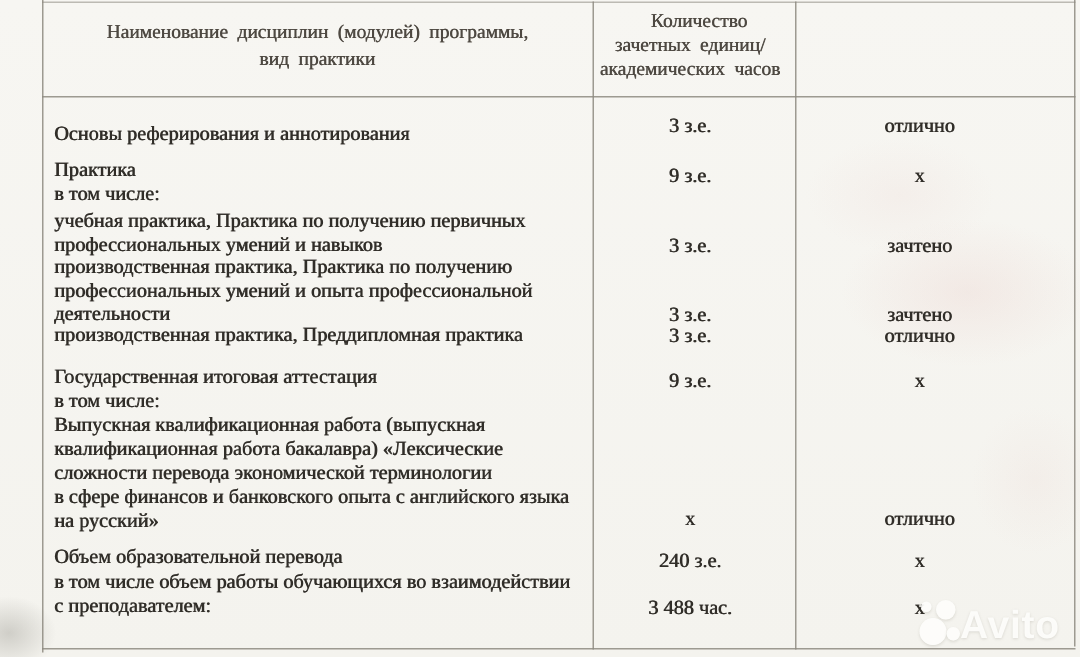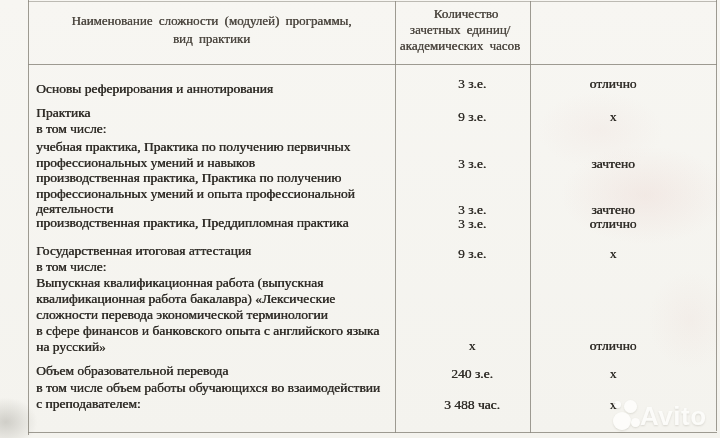--- a/index.html
+++ b/index.html
@@ -14,21 +14,21 @@
       linear-gradient(#f7f6f2, #f4f3ee);
   }
   .vline{position:absolute; width:1px; background:#8d8980; opacity:.85;}
   .hline{position:absolute; height:1px; background:#8d8980; opacity:.85;}
   .txt{position:absolute; white-space:nowrap; color:#312e29;
        font-size:13.5px; text-shadow:0.45px 0 0 currentColor;}
   .hdr{position:absolute; white-space:nowrap; color:#4e4942;
        font-size:13px; text-shadow:0.3px 0 0 currentColor;
        word-spacing:3px; text-align:center;}
   .c1{left:36px;}
-  .val{left:395px; width:130px; text-align:center;padding-left:12px;}
+  .val{left:395px; width:130px; text-align:center;}
   .grade{left:530px; width:166px; text-align:center;}
   .wm{position:absolute; left:604px; top:394px; width:116px; height:42px;}
   .wm .circle{position:absolute; border-radius:50%;
        background:rgba(253,253,251,0.92);
        box-shadow:0 1px 2px rgba(125,118,106,0.20);}
   .wm .brand{position:absolute; left:36px; top:7px;
        font-family:"Liberation Sans", sans-serif; font-weight:bold;
        font-size:26px; letter-spacing:0.5px; color:rgba(253,253,251,0.95);
        text-shadow:0 1px 2px rgba(125,118,106,0.22);}
 </style>
@@ -39,21 +39,21 @@
 
   <div class="vline" style="left:28px;  top:0;   height:435px;"></div>
   <div class="vline" style="left:395px; top:1px; height:432px;"></div>
   <div class="vline" style="left:530px; top:1px; height:432px;"></div>
   <div class="vline" style="left:716px; top:0;   height:431px;"></div>
   <div class="hline" style="left:28px; top:1px;   width:689px; opacity:.55;"></div>
   <div class="hline" style="left:28px; top:64px;  width:689px;"></div>
   <div class="hline" style="left:28px; top:432px; width:689px;"></div>
 
   <div>
-    <div class="hdr" style="left:28px; top:13px; width:367px;">Наименование сложности (модулей) программы,</div>
+    <div class="hdr" style="left:28px; top:13px; width:367px;">Наименование дисциплин (модулей) программы,</div>
     <div class="hdr" style="left:28px; top:31px; width:367px;">вид практики</div>
   </div>
   <div>
     <div class="hdr" style="left:401px; top:6px;  width:130px;">Количество</div>
     <div class="hdr" style="left:395px; top:22px; width:130px;">зачетных единиц/</div>
     <div class="hdr" style="left:395px; top:38px; width:130px;">академических часов</div>
   </div>
 
   <div class="txt c1" style="top:81px;">Основы реферирования и аннотирования</div>
   <div class="txt val" style="top:76px;">3 з.е.</div>

